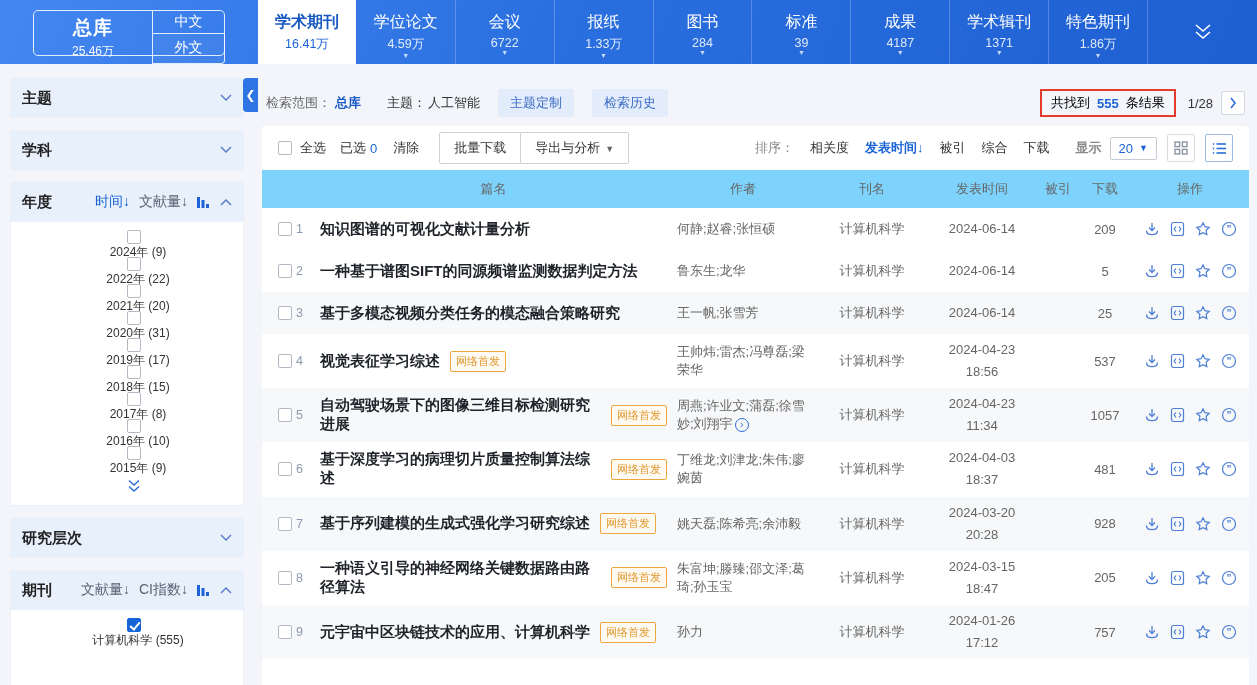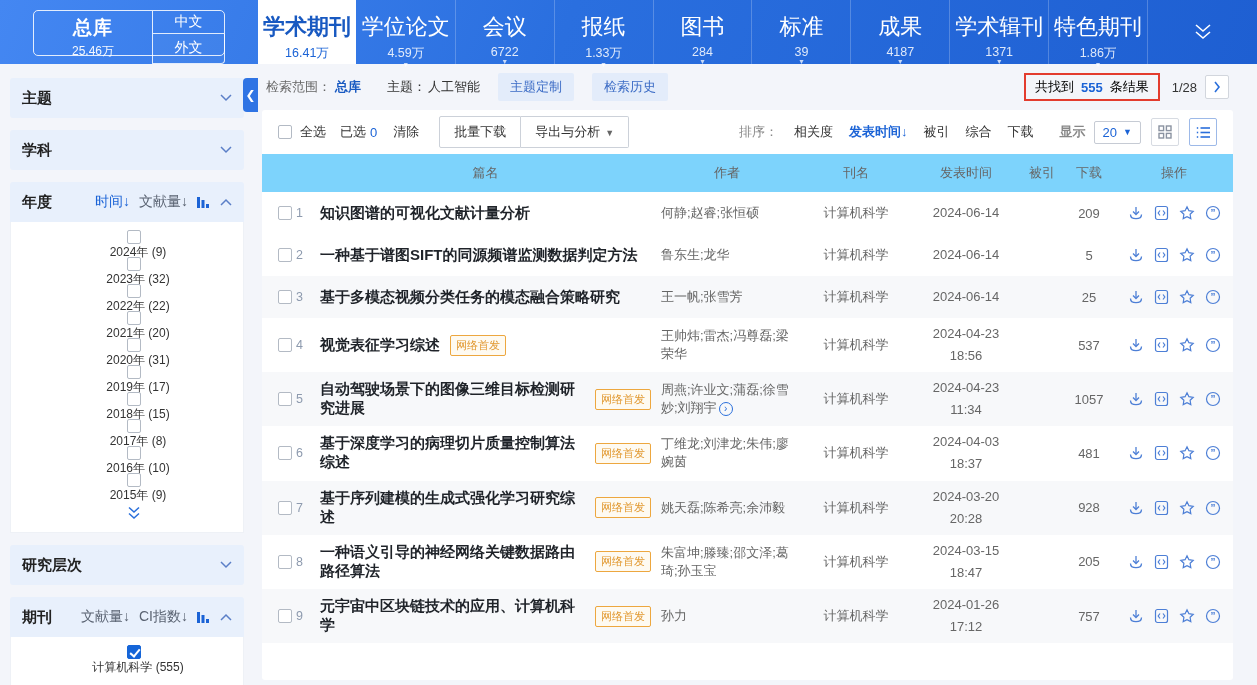--- a/index.html
+++ b/index.html
@@ -18,21 +18,21 @@
   .zk-langs { width:72px; display:flex; flex-direction:column; }
   .zk-cn { height:23px; border-left:1px solid rgba(255,255,255,.85); border-bottom:1px solid rgba(255,255,255,.85);
     color:#fff; font-size:14px; display:flex; align-items:center; justify-content:center; cursor:pointer; }
   .zk-fw { height:31px; border-left:1px solid rgba(255,255,255,.85); border-right:1px solid rgba(255,255,255,.85);
     border-bottom:1px solid rgba(255,255,255,.85); border-radius:0 0 4px 0; margin-right:-1px; margin-bottom:-9px;
     background:rgba(255,255,255,.04); color:#fff; font-size:14px; display:flex; align-items:center; justify-content:center; cursor:pointer; }
   .tabs { flex:1; display:flex; }
   .tab { flex:1; text-align:center; color:#fff; cursor:pointer; padding-top:12px; position:relative;
     border-left:1px solid rgba(255,255,255,.22); }
   .tab:first-child { border-left:none; }
-  .tab .lbl { font-size:22px; }
+  .tab .lbl { font-size:16px; }
   .tab .cnt { font-size:12.5px; margin-top:3px; color:rgba(255,255,255,.85); }
   .tab .caret { display:block; font-size:8px; line-height:6px; color:rgba(255,255,255,.75); }
   .tab.active { background:#fff; border-left-color:transparent; }
   .tab.active + .tab { border-left-color:transparent; }
   .tab.active .lbl { color:#1859c1; font-weight:bold; }
   .tab.active .cnt { color:#1b63d6; }
   .nav-more { width:110px; display:flex; align-items:center; justify-content:center; color:#fff; cursor:pointer;
     border-left:1px solid rgba(255,255,255,.22); }
 
   
@@ -51,21 +51,21 @@
     display:inline-block; position:relative; cursor:pointer; }
   .cb.checked { background:#1565d8; border-color:#1565d8; }
   .cb.checked::after { content:""; position:absolute; left:4px; top:1px; width:4px; height:8px;
     border:solid #fff; border-width:0 2px 2px 0; transform:rotate(40deg); }
   .year-item .yl { margin-left:8px; }
   .more-years { text-align:center; padding:6px 0 2px; color:#2a6fdb; cursor:pointer; }
   .collapse-handle { position:absolute; right:0; top:14px; width:15px; height:34px; background:#2f74e4;
     border-radius:4px 0 0 4px; color:#fff; display:flex; align-items:center; justify-content:center;
     font-size:12px; cursor:pointer; }
 
-  .main { flex:1; padding:0 24px 0 4px; min-width:0; }
+  .main { flex:1; padding:0 8px 0 4px; min-width:0;margin-top:16px; }
 
   
   .scope-row { height:46px; display:flex; align-items:center; font-size:13px; padding:0 4px; }
   .scope-label { color:#666; }
   .scope-value { color:#1859c1; font-weight:bold; margin-left:4px; cursor:pointer; }
   .topic-label { color:#333; margin-left:26px; }
   .topic-value { color:#333; margin-left:2px; }
   .chipbtn { background:#e3ecfa; color:#3b6bc5; padding:5px 12px; border-radius:2px; margin-left:18px; cursor:pointer; }
   .scope-right { margin-left:auto; display:flex; align-items:center; }
   .found-box { display:flex; align-items:center; border:2px solid #e33c2e; padding:3px 9px; }
@@ -236,24 +236,20 @@
         <span class="chev">
           <svg width="12" height="8" viewBox="0 0 12 8" fill="none" stroke="currentColor" stroke-width="1.5">
               <polyline points="1,7 6,2 11,7"></polyline>
             </svg>
         </span>
       </div>
       <div class="panel-body" id="year-list">
           <div class="year-item">
       <span class="cb"></span>
       <span class="yl">2024年 (9)</span>
-    </div>
-          <div class="year-item">
-      <span class="cb"></span>
-      <span class="yl">2023年 (32)</span>
     </div>
           <div class="year-item">
       <span class="cb"></span>
       <span class="yl">2022年 (22)</span>
     </div>
           <div class="year-item">
       <span class="cb"></span>
       <span class="yl">2021年 (20)</span>
     </div>
           <div class="year-item">

